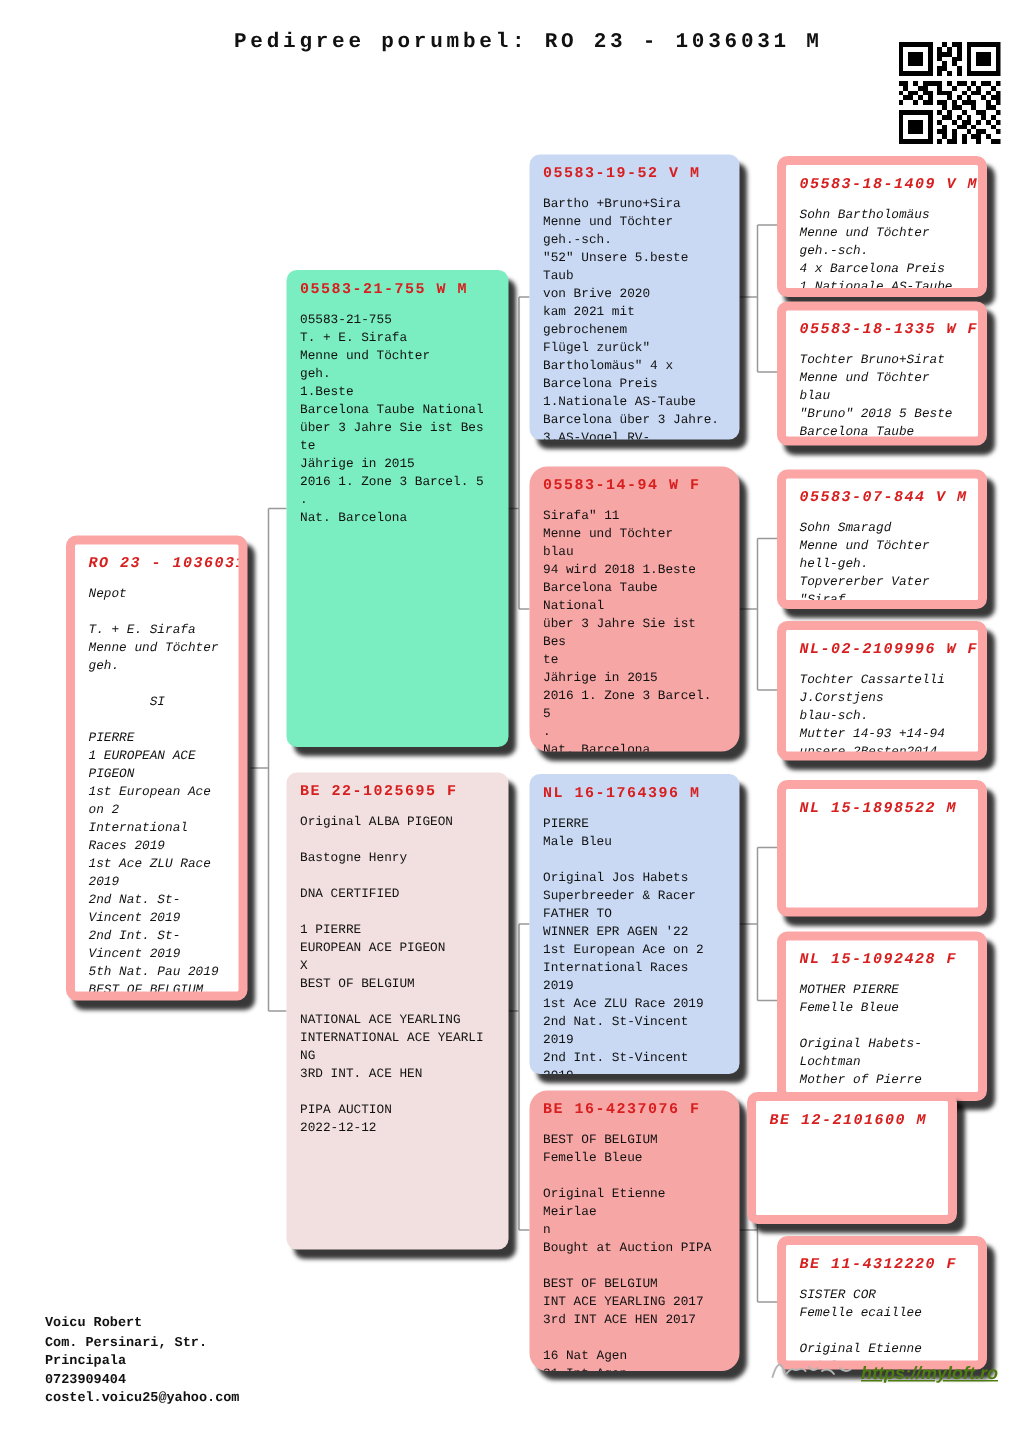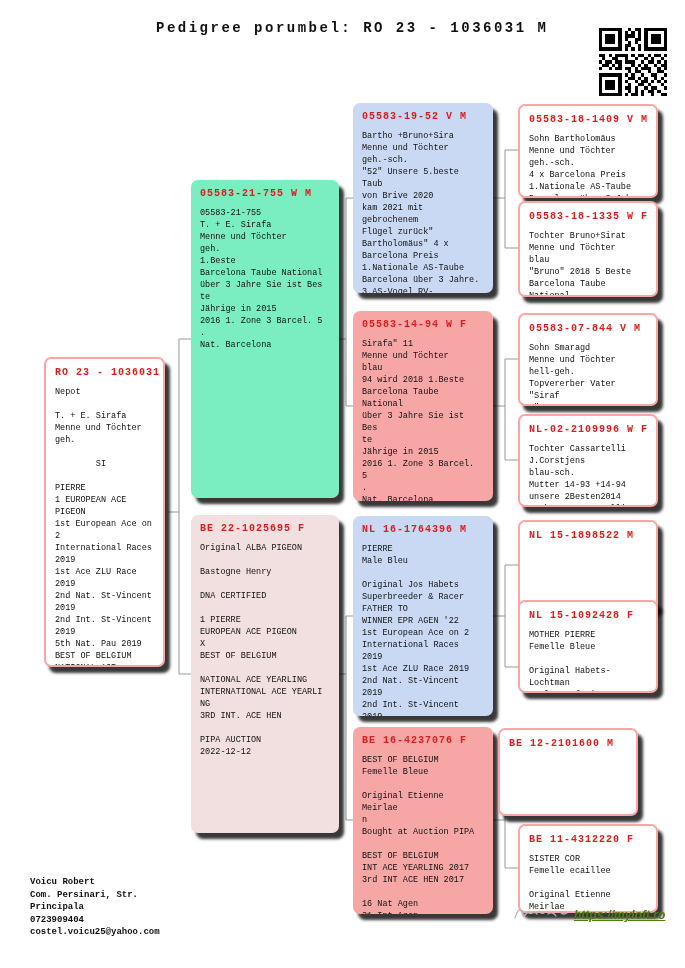--- a/index.html
+++ b/index.html
@@ -4,24 +4,24 @@
 <style>
   html,body{margin:0;padding:0;background:#fff;}
   body{width:685px;height:968px;position:relative;overflow:hidden;
        font-family:"Liberation Mono","DejaVu Sans Mono",monospace;color:#111;}
   .page-title{position:absolute;left:156px;top:20px;font-size:14px;font-weight:bold;
        letter-spacing:2.5px;white-space:nowrap;}
   .qr{position:absolute;left:599px;top:28px;width:68px;height:68px;}
   .connectors{position:absolute;left:0;top:0;width:685px;height:968px;pointer-events:none;}
   .box{position:absolute;border-radius:7px;box-shadow:5px 6px 3px rgba(0,0,0,0.78);
        padding:8px 9px;box-sizing:border-box;overflow:hidden;}
-  .box.white{background:var(--white,#fff);border:2px solid #fca5a5;}
+  .box.white{background:var(--white,#fff);border:6px solid #fca5a5;font-style:italic;}
   .box.green{background:var(--green,#7beec1);}
   .box.blue{background:var(--blue,#c9d9f3);}
-  .box.salmon{background:var(--salmon,#f7a6a6);}
+  .box.salmon{background:var(--salmon,#f7a6a6);border-radius:12px;}
   .box.rose{background:var(--rose,#f2dfdf);}
   .box-header{color:var(--header_red,#d81f1f);font-weight:bold;font-size:10px;
        letter-spacing:1px;margin-bottom:8px;white-space:pre;}
   .box-body{font-size:8.5px;line-height:12px;white-space:pre-wrap;word-break:break-word;}
   .footer{position:absolute;left:30px;top:876px;font-size:9px;font-weight:bold;
        line-height:12.5px;white-space:pre-wrap;}
   .website{position:absolute;left:574px;top:908px;font-size:12px;font-weight:bold;
        font-style:italic;font-family:"Liberation Sans",sans-serif;color:#4d7c0f;}
   .signature{position:absolute;left:512px;top:902px;}
 </style>
@@ -240,27 +240,27 @@
 blau-sch.
 Mutter 14-93 +14-94
 unsere 2Besten2014
 Tochter Cassartelli</div>
 </div>
 
 <div class="box white" style="left:518px;top:520px;width:140px;height:91px;">
   <div class="box-header">NL 15-1898522 M</div>
 </div>
 
-<div class="box white" style="left:518px;top:600px;width:140px;height:93px;">
+<div class="box white" style="left:518px;top:621px;width:140px;height:113px;">
   <div class="box-header">NL 15-1092428 F</div>
   <div class="box-body">MOTHER PIERRE
 Femelle Bleue
 
 Original Habets-Lochtman
-Buelens of Pierre</div>
+Mother of Pierre</div>
 </div>
 
 <div class="box white" style="left:498px;top:728px;width:140px;height:88px;">
   <div class="box-header">BE 12-2101600 M</div>
 </div>
 
 <div class="box white" style="left:518px;top:824px;width:140px;height:89px;">
   <div class="box-header">BE 11-4312220 F</div>
   <div class="box-body">SISTER COR
 Femelle ecaillee

